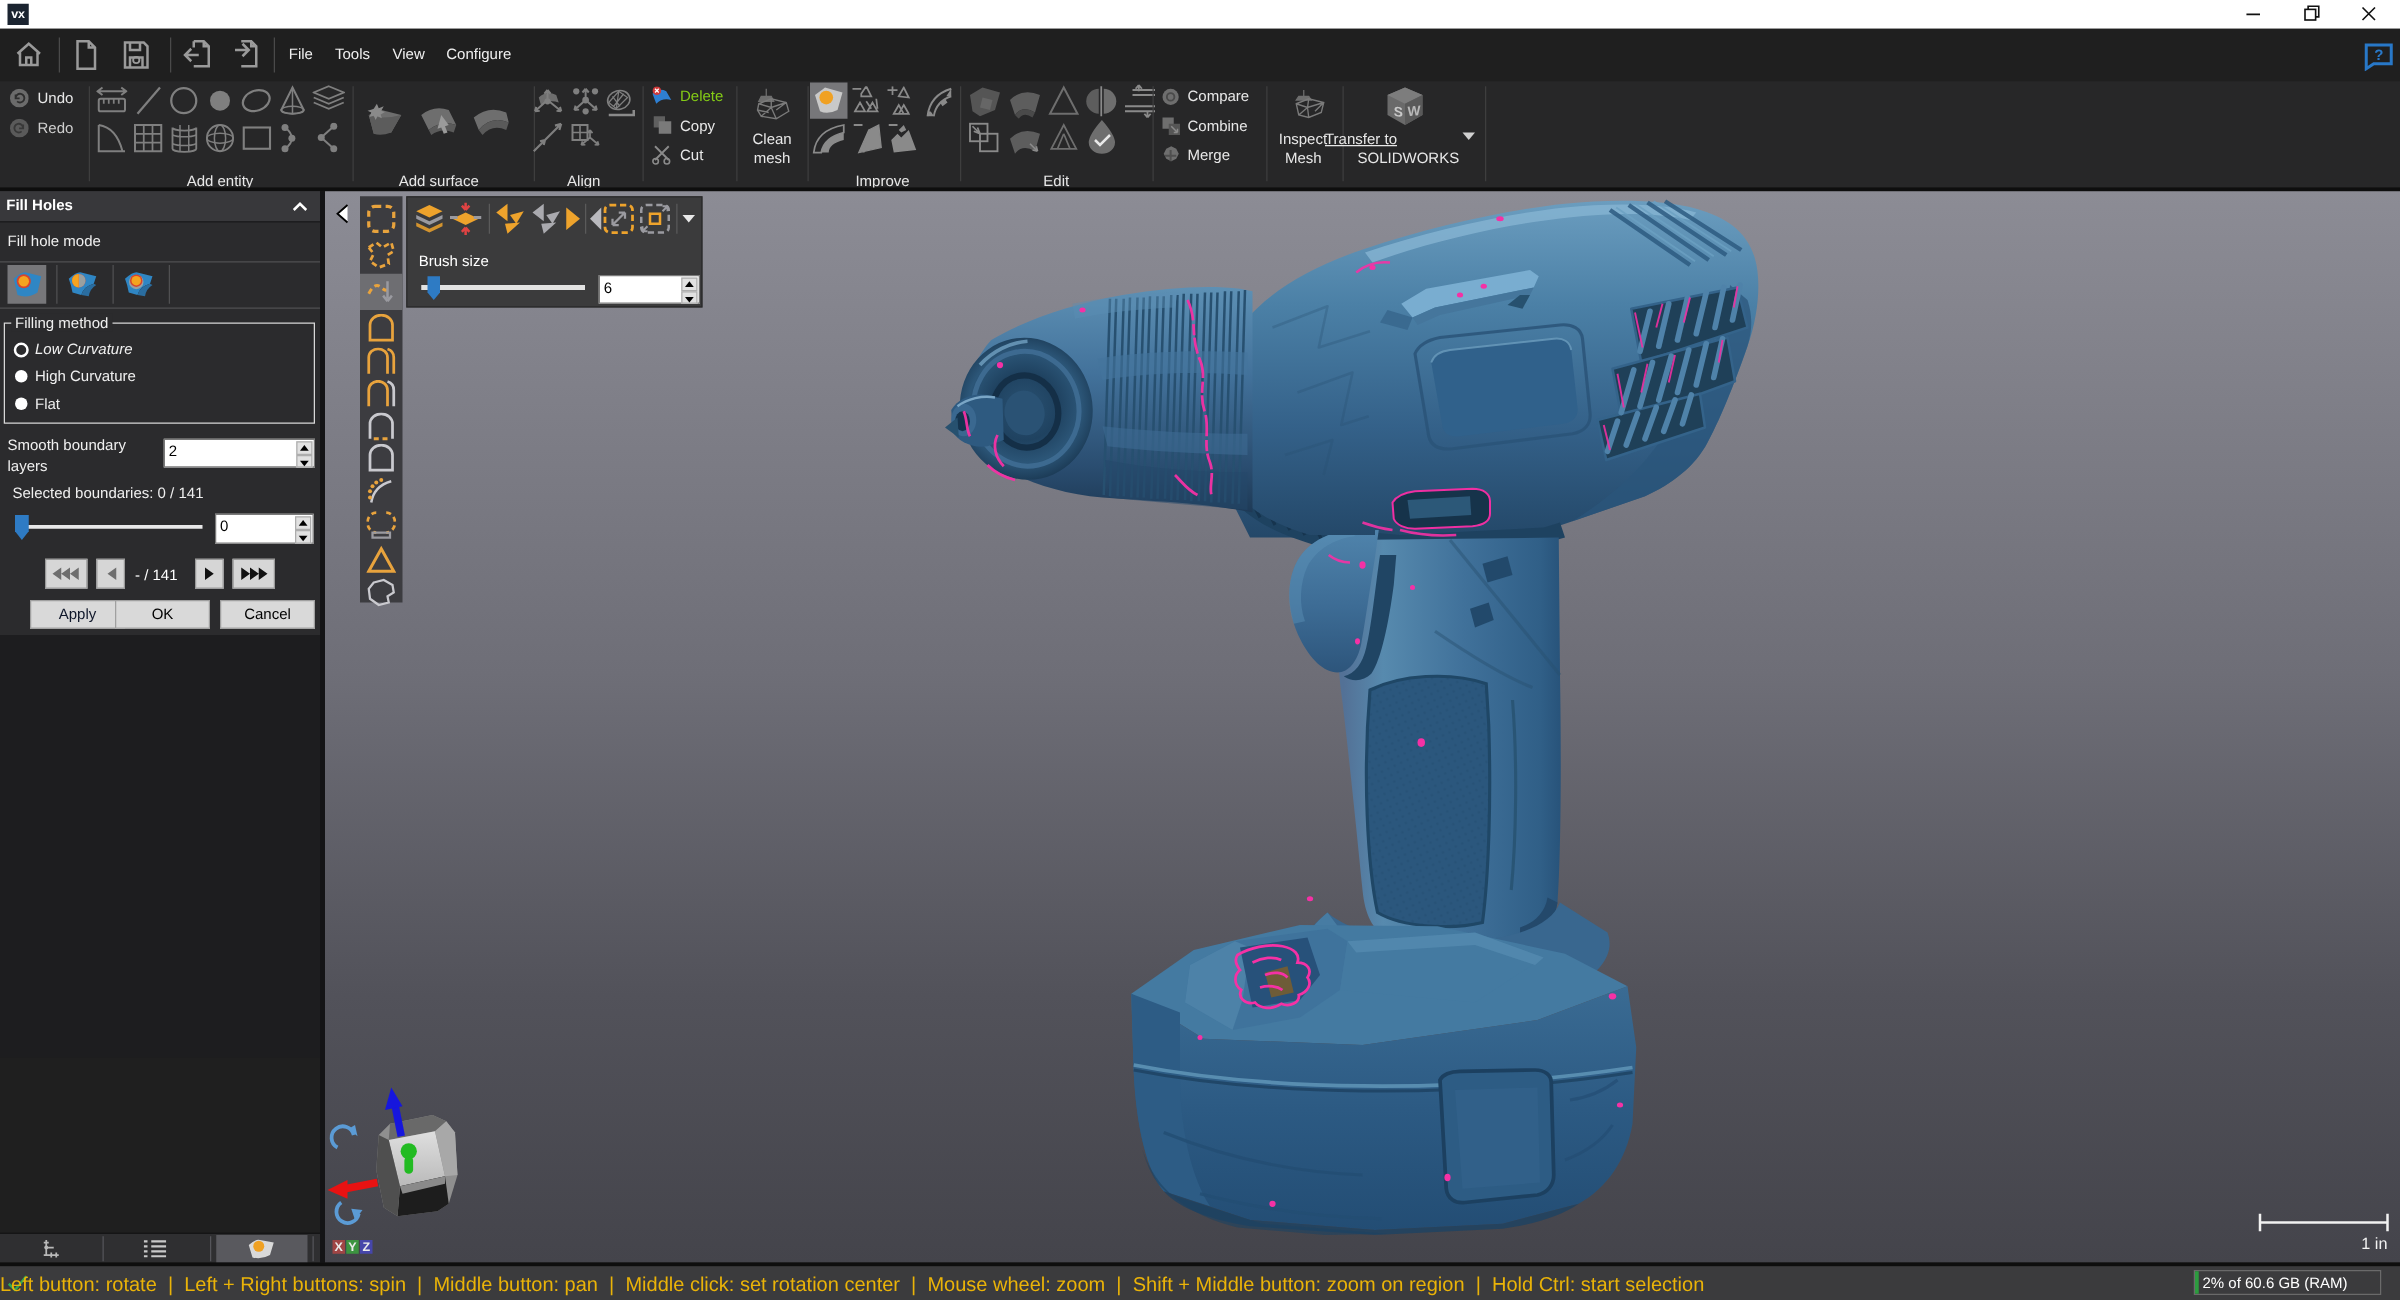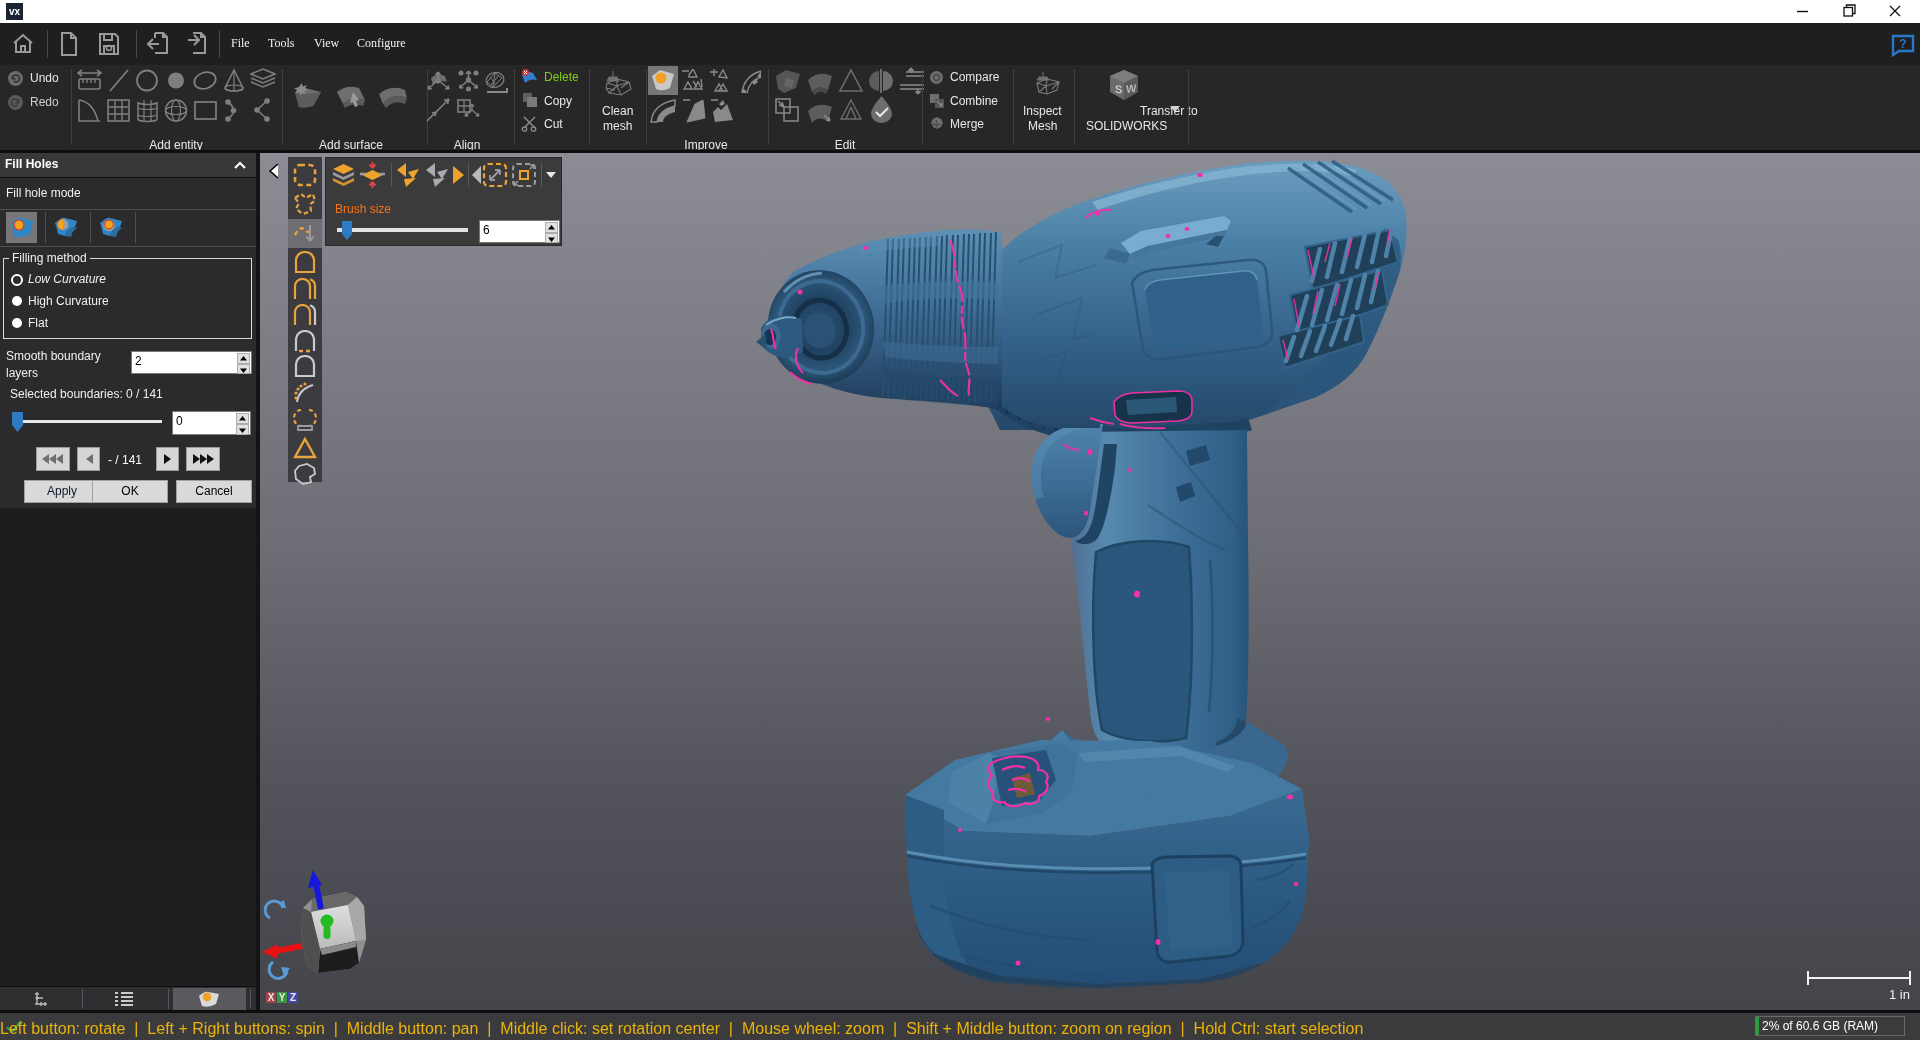--- a/index.html
+++ b/index.html
@@ -3,21 +3,21 @@
 <style>
 *{margin:0;padding:0;box-sizing:border-box;}
 html,body{width:1920px;height:1040px;overflow:hidden;background:#1f1f1f;font-family:"Liberation Sans",sans-serif;}
 .abs{position:absolute;}
 
 #titlebar{position:absolute;left:0;top:0;width:1920px;height:23px;background:#ffffff;color:#000;}
 #titlebar .txt{position:absolute;left:29px;top:5px;font-size:11.5px;color:#000;}
 #vxicon{position:absolute;left:6px;top:3px;width:17px;height:17px;background:#1b2430;color:#fff;font-size:10px;font-weight:bold;text-align:center;line-height:17px;}
 
 #menubar{position:absolute;left:0;top:23px;width:1920px;height:42px;background:#1f1f1f;}
-.mitem{position:absolute;top:13px;font-size:12px;color:#f0f0f0;font-family:Liberation Serif, serif;}
+.mitem{position:absolute;top:13px;font-size:12px;color:#f0f0f0;}
 .msep{position:absolute;top:7px;width:1px;height:28px;background:#4a4a4a;}
 .micon{position:absolute;top:7px;}
 
 #ribbon{position:absolute;left:0;top:65px;width:1920px;height:85px;background:#272728;}
 #ribbonline{position:absolute;left:0;top:150px;width:1920px;height:3px;background:#0e0e0e;}
 .rsep{position:absolute;top:4px;width:1px;height:76px;background:#3e3e3e;}
 .rlabel{position:absolute;top:73px;font-size:12px;color:#e8e8e8;text-align:center;}
 .rtext{position:absolute;font-size:12px;color:#e8e8e8;}
 
 #panel{position:absolute;left:0;top:153px;width:256px;height:693px;background:#1d1d1f;padding-left:36px;}
@@ -340,21 +340,21 @@
   <div class="rtext" style="left:1028px;top:54px;">Mesh</div>
   <div class="rsep" style="left:1074px;"></div>
 
   <svg class="abs" style="left:1107px;top:4px;" width="34" height="32" viewBox="0 0 34 32">
       <path d="M17 1 L31 7 L31 23 L17 31 L3 23 L3 7 Z" fill="#6a6a6a"></path>
       <path d="M17 1 L31 7 L17 14 L3 7 Z" fill="#7d7d7d"></path>
       <path d="M17 14 L31 7 L31 23 L17 31 Z" fill="#595959"></path>
       <text x="8" y="23" font-size="11" font-weight="bold" fill="#c9c9c9" transform="skewY(6)">S</text>
       <text x="19" y="18" font-size="11" font-weight="bold" fill="#b9b9b9" transform="skewY(-6) translate(0,8)">W</text>
     </svg>
-  <div class="rtext" style="left:1140px;top:39px;">Transfer to</div>
+  <div class="rtext" style="left:1060px;top:39px;text-decoration:underline;">Transfer to</div>
   <div class="rtext" style="left:1086px;top:54px;">SOLIDWORKS</div>
   <svg class="abs" style="left:1169px;top:40px;" width="12" height="8" viewBox="0 0 12 8">
       <path d="M1 1 L6 7 L11 1 Z" fill="#d0d0d0"></path>
     </svg>
   <div class="rsep" style="left:1188px;"></div>
 </div>
 <div id="ribbonline"></div>
 <div id="viewport">
   <svg id="scene" width="1660" height="857" viewBox="260 153 1660 857" style="position:absolute;left:0;top:0;">
   <defs>
@@ -714,21 +714,21 @@
       </svg>
     <svg class="abs" style="left:185px;top:4px;" width="26" height="26" viewBox="0 0 26 26">
         <rect x="2" y="2" width="22" height="22" rx="4" fill="none" stroke="#9a9aa0" stroke-width="2" stroke-dasharray="5 3"></rect>
         <rect x="9" y="9" width="8" height="8" fill="none" stroke="#eea32c" stroke-width="2"></rect>
         <path d="M23 3 l-4 4 M23 3 v4 M23 3 h-4 M3 23 l4-4 M3 23 v-4 M3 23 h4" stroke="#9a9aa0" stroke-width="1.6" fill="none"></path>
       </svg>
     <div class="vline" style="left:215px;top:5px;height:24px;background:#5a5a5a;"></div>
     <svg class="abs" style="left:219px;top:13px;" width="12" height="8" viewBox="0 0 12 8">
         <path d="M1 1 L6 7 L11 1 Z" fill="#e8e8e8"></path>
       </svg>
-    <div style="position:absolute;left:9px;top:44px;font-size:12px;color:#f97316;">Brush size</div>
+    <div style="position:absolute;left:9px;top:44px;font-size:12px;color:#ffffff;">Brush size</div>
     <div class="abs" style="left:11px;top:70px;width:131px;height:4px;background:#e2e2e2;"></div>
     <svg class="abs" style="left:15px;top:62px;" width="12" height="21" viewBox="0 0 12 21">
         <path d="M1 1 h10 v13 L6 20 L1 14 Z" fill="#2e7bc4"></path>
       </svg>
     <div class="spin" style="left:153px;top:62px;width:81px;height:23px;">
         <div class="v">6</div>
       <div class="spinbtns" style="height:21px;">
           <div class="sbtn">
             <svg width="11" height="9" viewBox="0 0 11 9" style="position:absolute;left:0;top:0;">
               <path d="M5.5 2 L2 6.5 h7 Z" fill="#000"></path>

